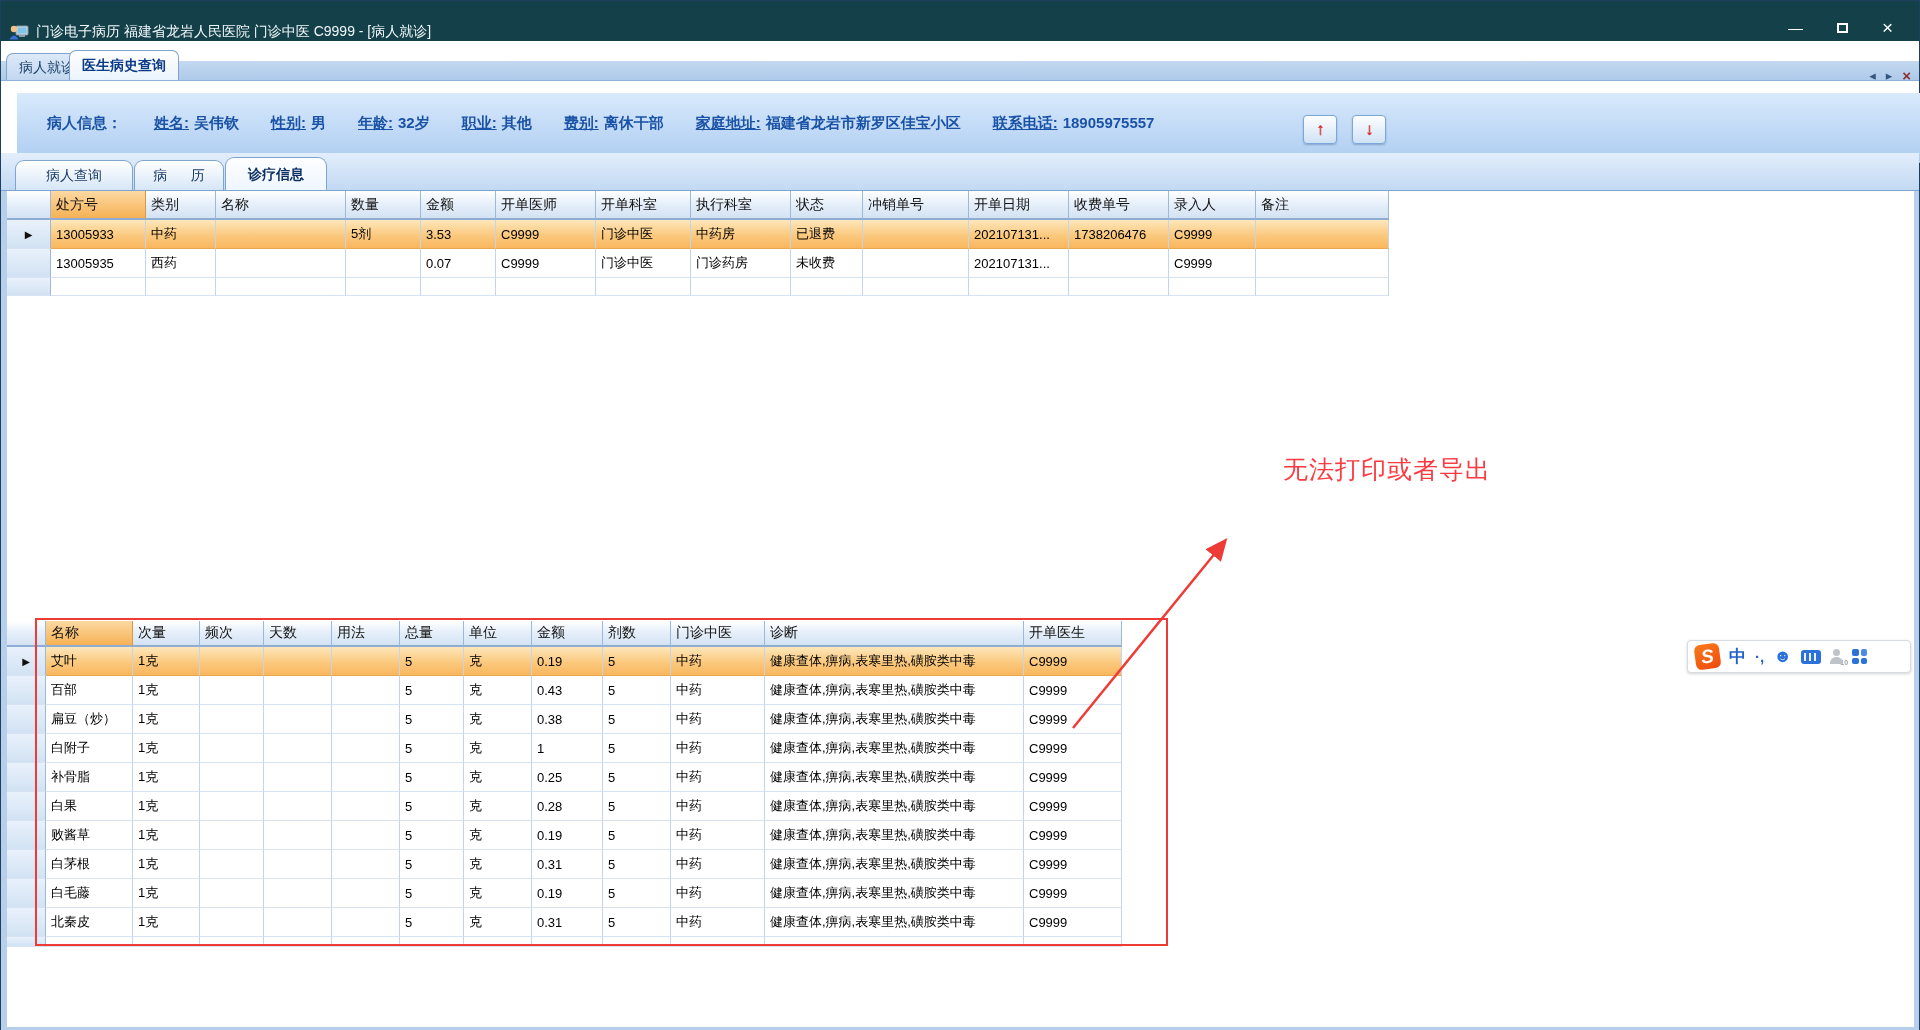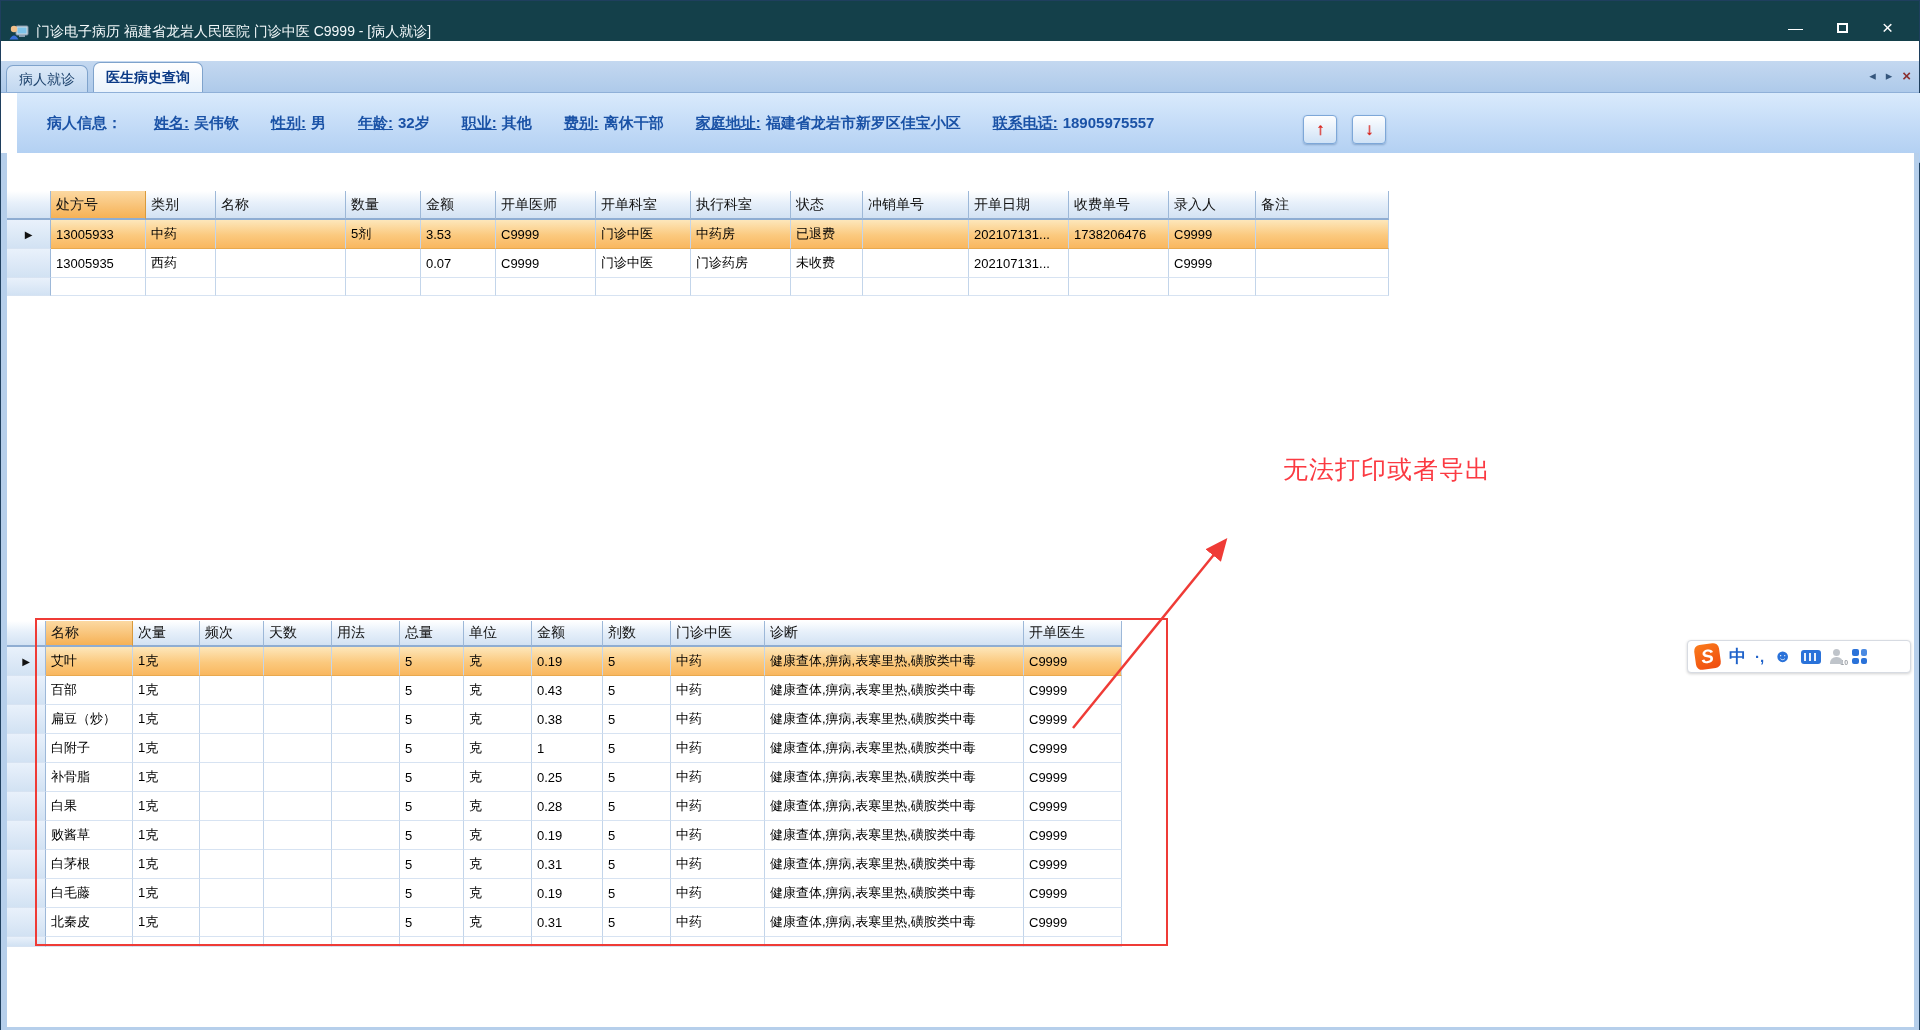--- a/index.html
+++ b/index.html
@@ -16,21 +16,21 @@
   .win-controls span { color:#ffffff; font-size:15px; line-height:27px; cursor:default; }
   .wc-max-box { width:11px; height:10px; border:2px solid #fff; display:inline-block; }
 
   
   .menubar { position:absolute; left:0; top:27px; width:100%; height:33px;
              background:linear-gradient(180deg,#e2effd 0%,#c3dcf7 80%,#b4d2f3 100%);
              border-bottom:3px solid #2e566f; display:flex; align-items:center; gap:43px; padding-left:25px; }
   .menubar .menu-item { font-size:15px; font-weight:700; color:#10386b; cursor:default; }
 
   
-  .main-tabs { position:absolute; left:0; top:60px; width:100%; height:32px;
+  .main-tabs { position:absolute; left:0; top:60px; width:100%; height:20px;
                background:linear-gradient(180deg,#c4d8f0,#aecaea); border-bottom:1px solid #8fb0d8; }
   .mtab { position:absolute; bottom:0; height:27px; padding:0 12px; line-height:26px; font-size:14px;
           color:#20456f; background:linear-gradient(180deg,#dce9f8,#c2d8f0);
           border:1px solid #7fa3cc; border-bottom:none; border-radius:7px 7px 0 0; }
   .mtab.active { background:linear-gradient(180deg,#ffffff,#eaf3fc); color:#0b3a86; font-weight:700; height:30px; line-height:29px; }
   .mtab-nav { position:absolute; right:8px; top:6px; display:flex; gap:10px; align-items:center; }
   .mtab-nav span { font-size:13px; color:#35567c; }
   .mtab-nav .tab-close-icon { color:#8a3030; font-size:15px; font-weight:700; }
 
   
@@ -118,21 +118,21 @@
     <div class="win-controls">
       <span>—</span>
       <span><span class="wc-max-box"></span></span>
       <span style="font-size:19px;">×</span>
     </div>
   </div>
 
 
   <div class="main-tabs">
     <span class="mtab" style="left:5px;">病人就诊</span>
-    <span class="mtab active" style="left:92px;font-family:Liberation Serif, serif;">医生病史查询</span>
+    <span class="mtab active" style="left:68px;font-family:Liberation Serif, serif;">医生病史查询</span>
     <div class="mtab-nav">
       <span>◂</span>
       <span>▸</span>
       <span class="tab-close-icon">×</span>
     </div>
   </div>
 
   <div class="patient-bar">
     <div class="patient-line">
       <span>病人信息：</span>
@@ -146,20 +146,25 @@
     </div>
     <div class="pbtn up"><span>↑</span></div>
     <div class="pbtn down"><span>↓</span></div>
   </div>
 
   <div class="content">
     <div class="edge-strip edge-left"></div>
     <div class="edge-strip edge-right"></div>
     <div class="edge-strip edge-bottom"></div>
 
+    <div class="sub-tabs">
+      <span class="stab" style="left:14px; width:118px;">病人查询</span>
+      <span class="stab" style="left:133px; width:90px;">病      历</span>
+      <span class="stab active" style="left:224px; width:102px;">诊疗信息</span>
+    </div>
 
     <div class="grid" id="top-grid" style="left:6px; top:38px;">
         <div class="g-row g-header" style="height: 29px;">
           <div class="g-cell g-sel-h" style="width: 44px;"></div>
           <div class="g-cell hl" style="width: 95px;">处方号</div>
           <div class="g-cell " style="width: 70px;">类别</div>
           <div class="g-cell " style="width: 130px;">名称</div>
           <div class="g-cell " style="width: 75px;">数量</div>
           <div class="g-cell " style="width: 75px;">金额</div>
           <div class="g-cell " style="width: 100px;">开单医师</div>

